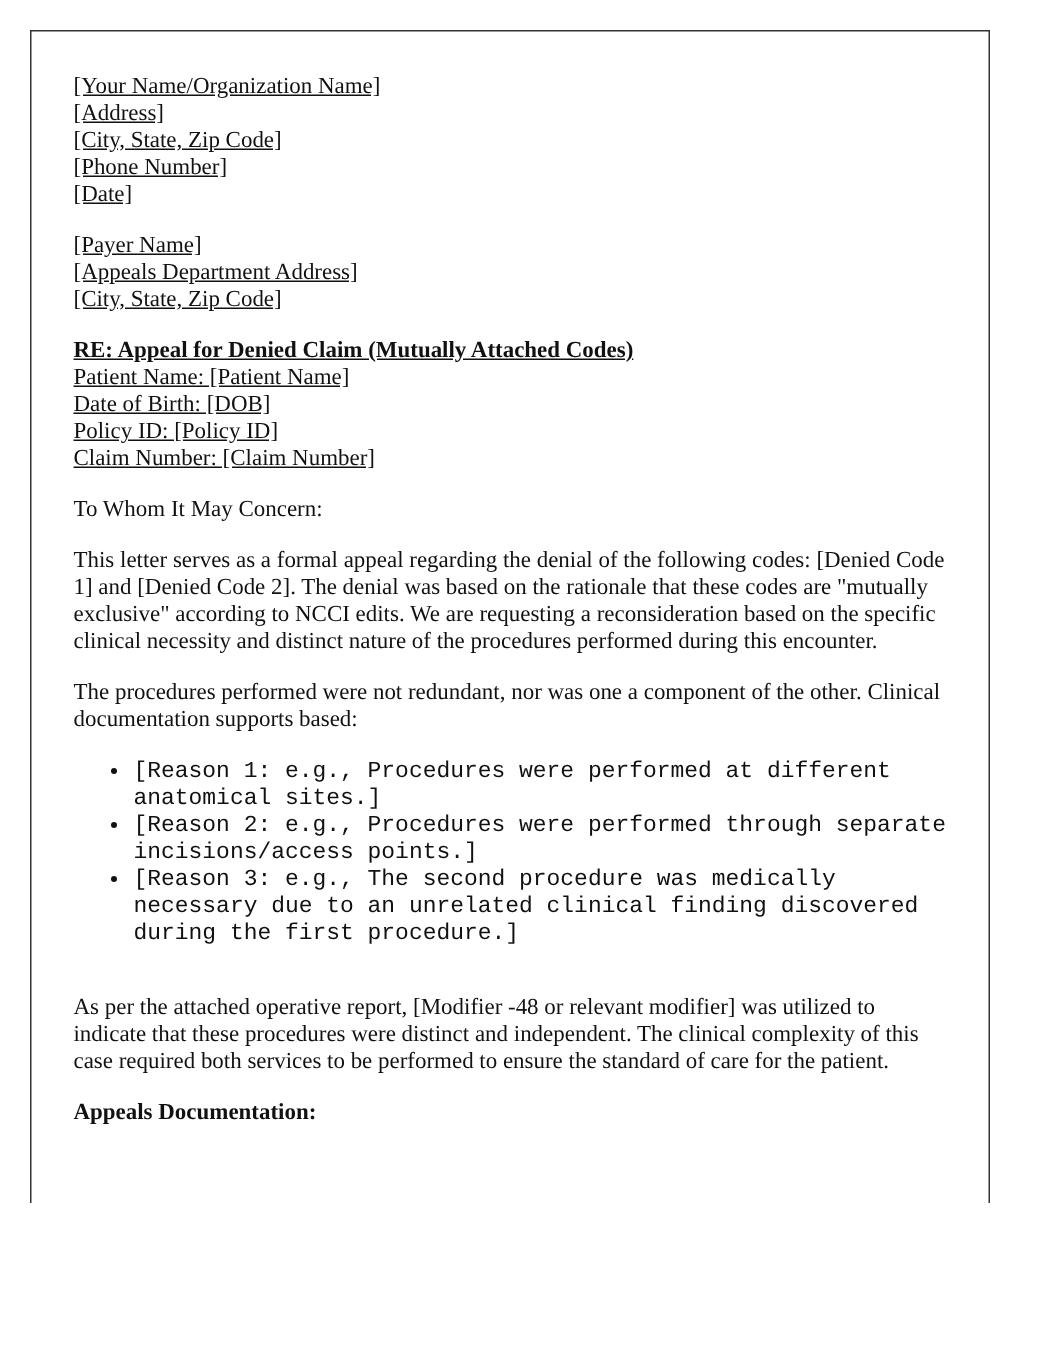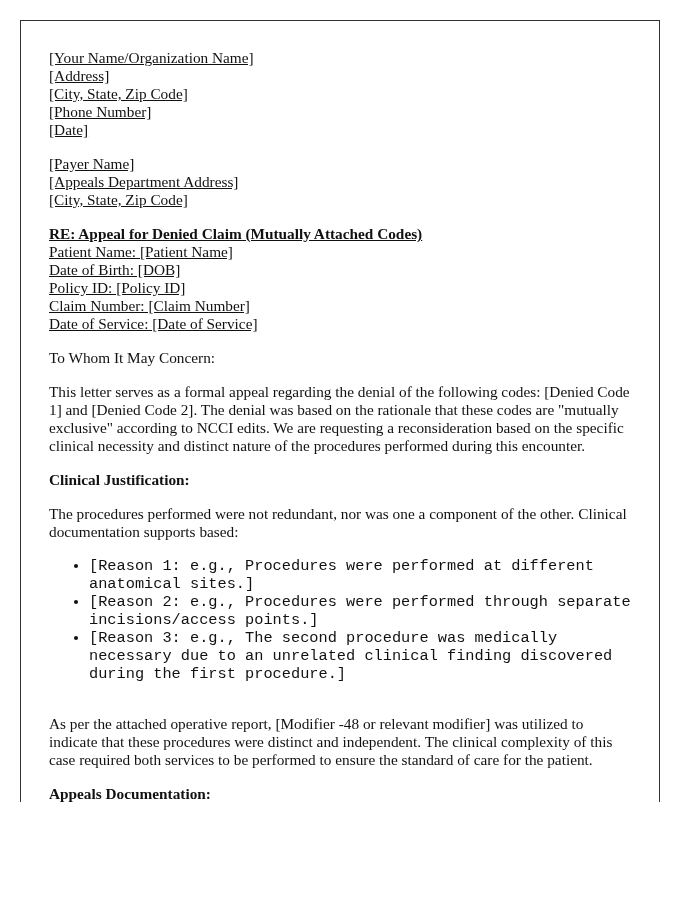--- a/index.html
+++ b/index.html
@@ -78,28 +78,26 @@
         <span class="line">[Appeals Department Address]</span>
         <span class="line">[City, State, Zip Code]</span>
       </div>
 
       <div class="block">
         <span class="line bold">RE: Appeal for Denied Claim (Mutually Attached Codes)</span>
         <span class="line">Patient Name: [Patient Name]</span>
         <span class="line">Date of Birth: [DOB]</span>
         <span class="line">Policy ID: [Policy ID]</span>
         <span class="line">Claim Number: [Claim Number]</span>
-        <span class="line">Date of Service: [Date of Service]</span>
       </div>
 
       <p>To Whom It May Concern:</p>
 
       <p>This letter serves as a formal appeal regarding the denial of the following codes: [Denied Code 1] and [Denied Code 2]. The denial was based on the rationale that these codes are "mutually exclusive" according to NCCI edits. We are requesting a reconsideration based on the specific clinical necessity and distinct nature of the procedures performed during this encounter.</p>
 
-      <h3>Clinical Justification:</h3>
 
       <p>The procedures performed were not redundant, nor was one a component of the other. Clinical documentation supports based:</p>
 
       <ul>
         <li>[Reason 1: e.g., Procedures were performed at different anatomical sites.]</li>
         <li>[Reason 2: e.g., Procedures were performed through separate incisions/access points.]</li>
         <li>[Reason 3: e.g., The second procedure was medically necessary due to an unrelated clinical finding discovered during the first procedure.]</li>
       </ul>
 
       <p>As per the attached operative report, [Modifier -48 or relevant modifier] was utilized to indicate that these procedures were distinct and independent. The clinical complexity of this case required both services to be performed to ensure the standard of care for the patient.</p>

